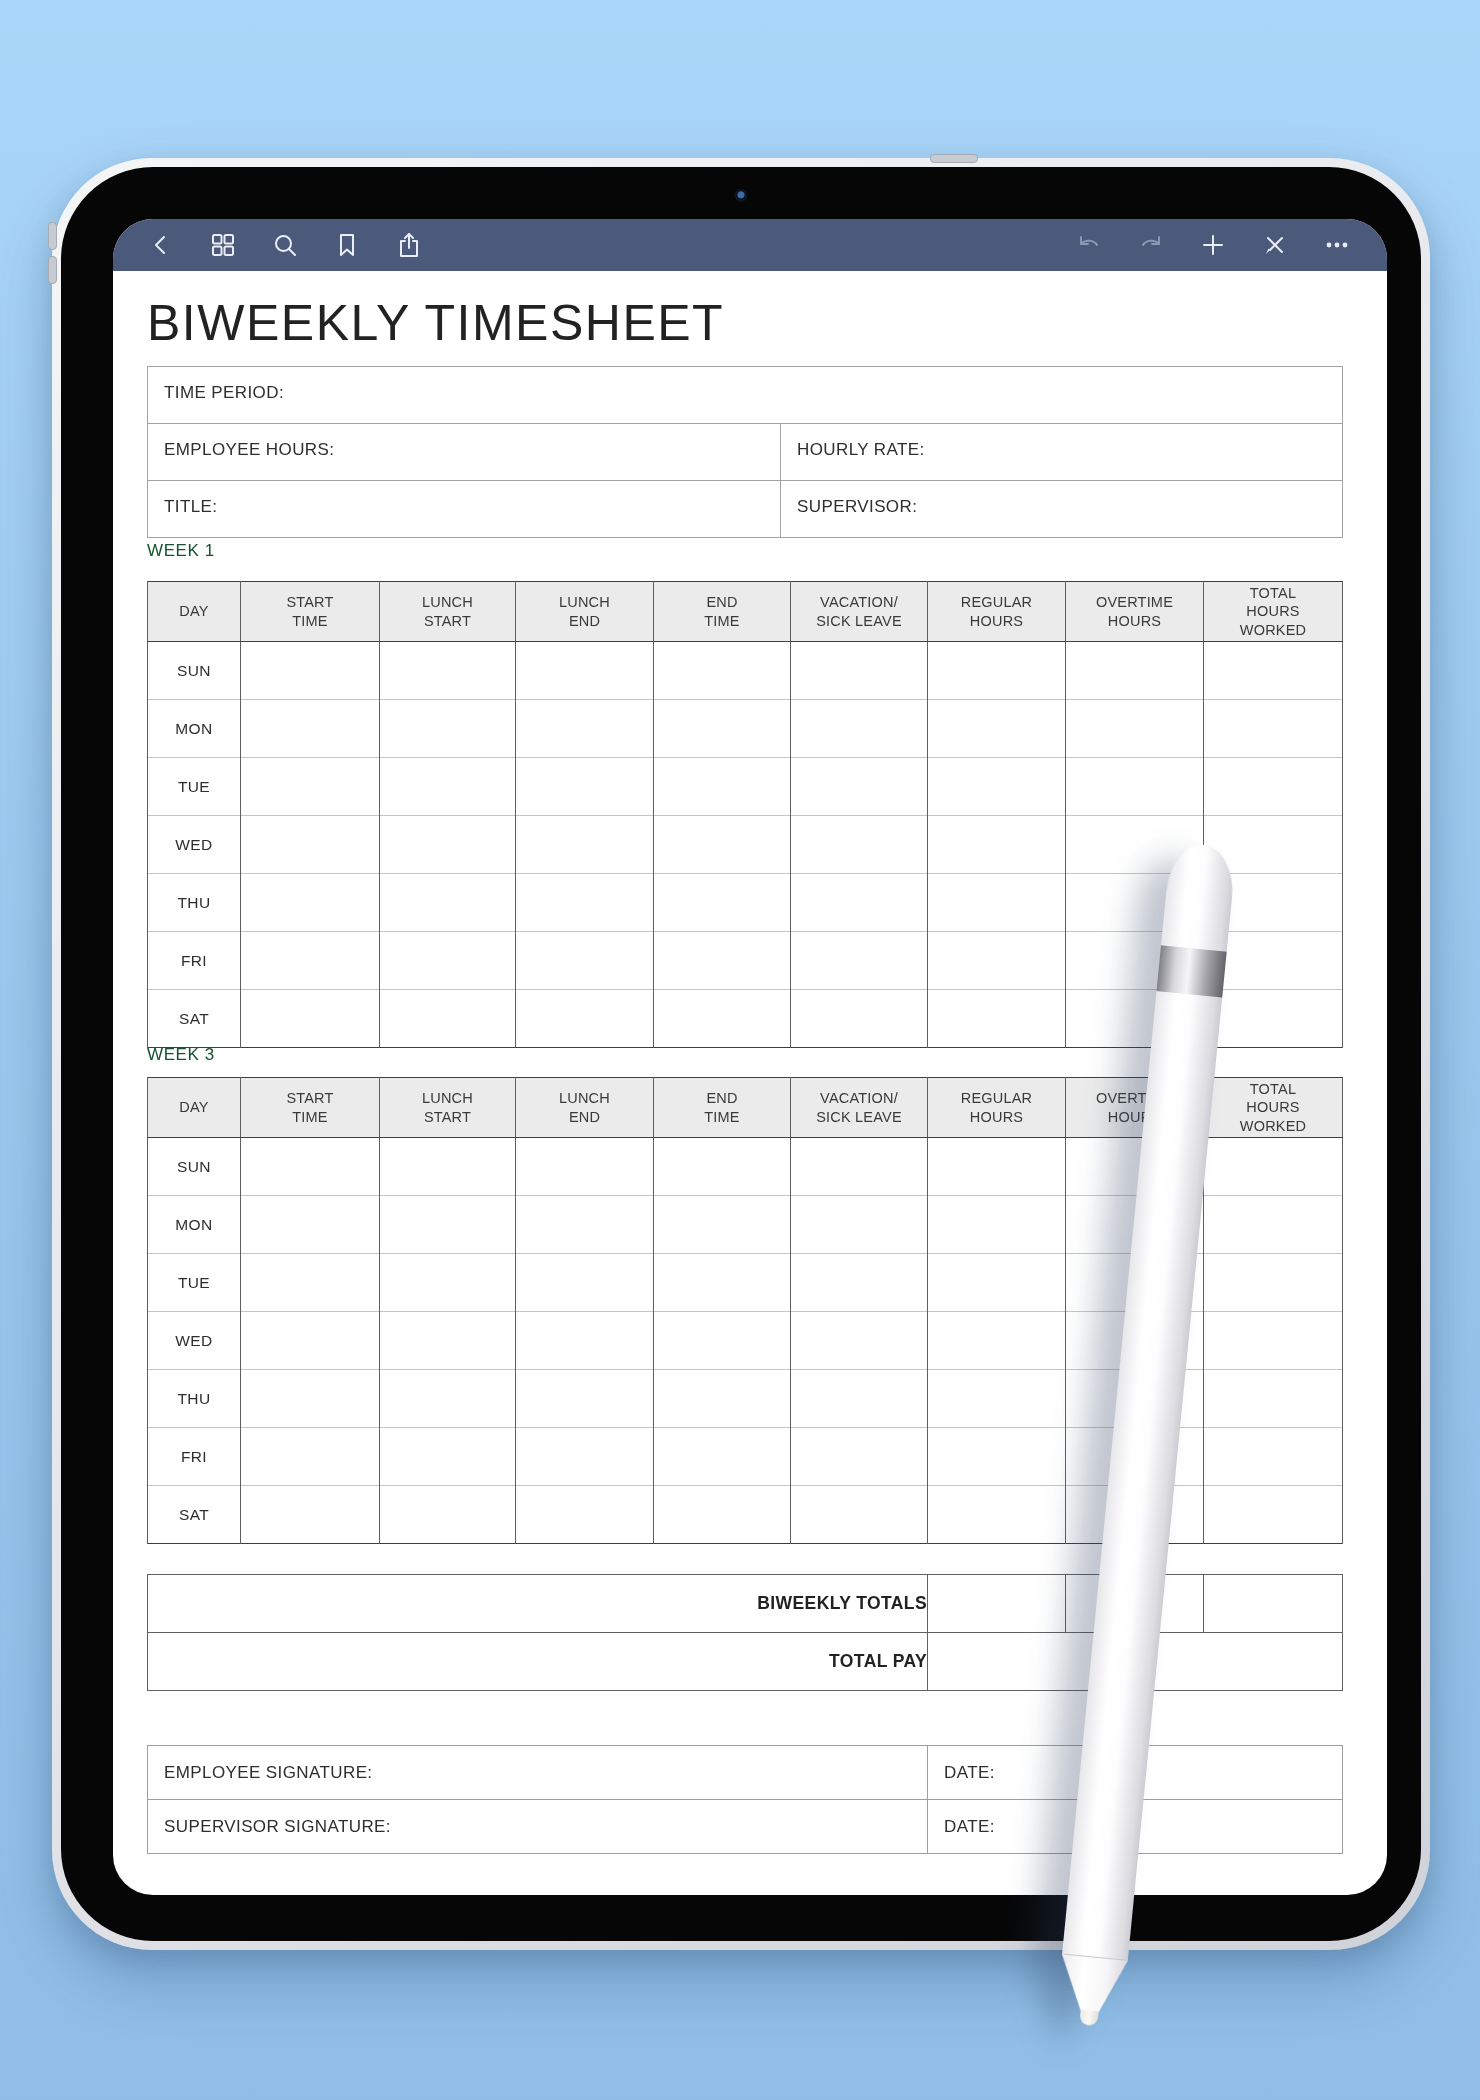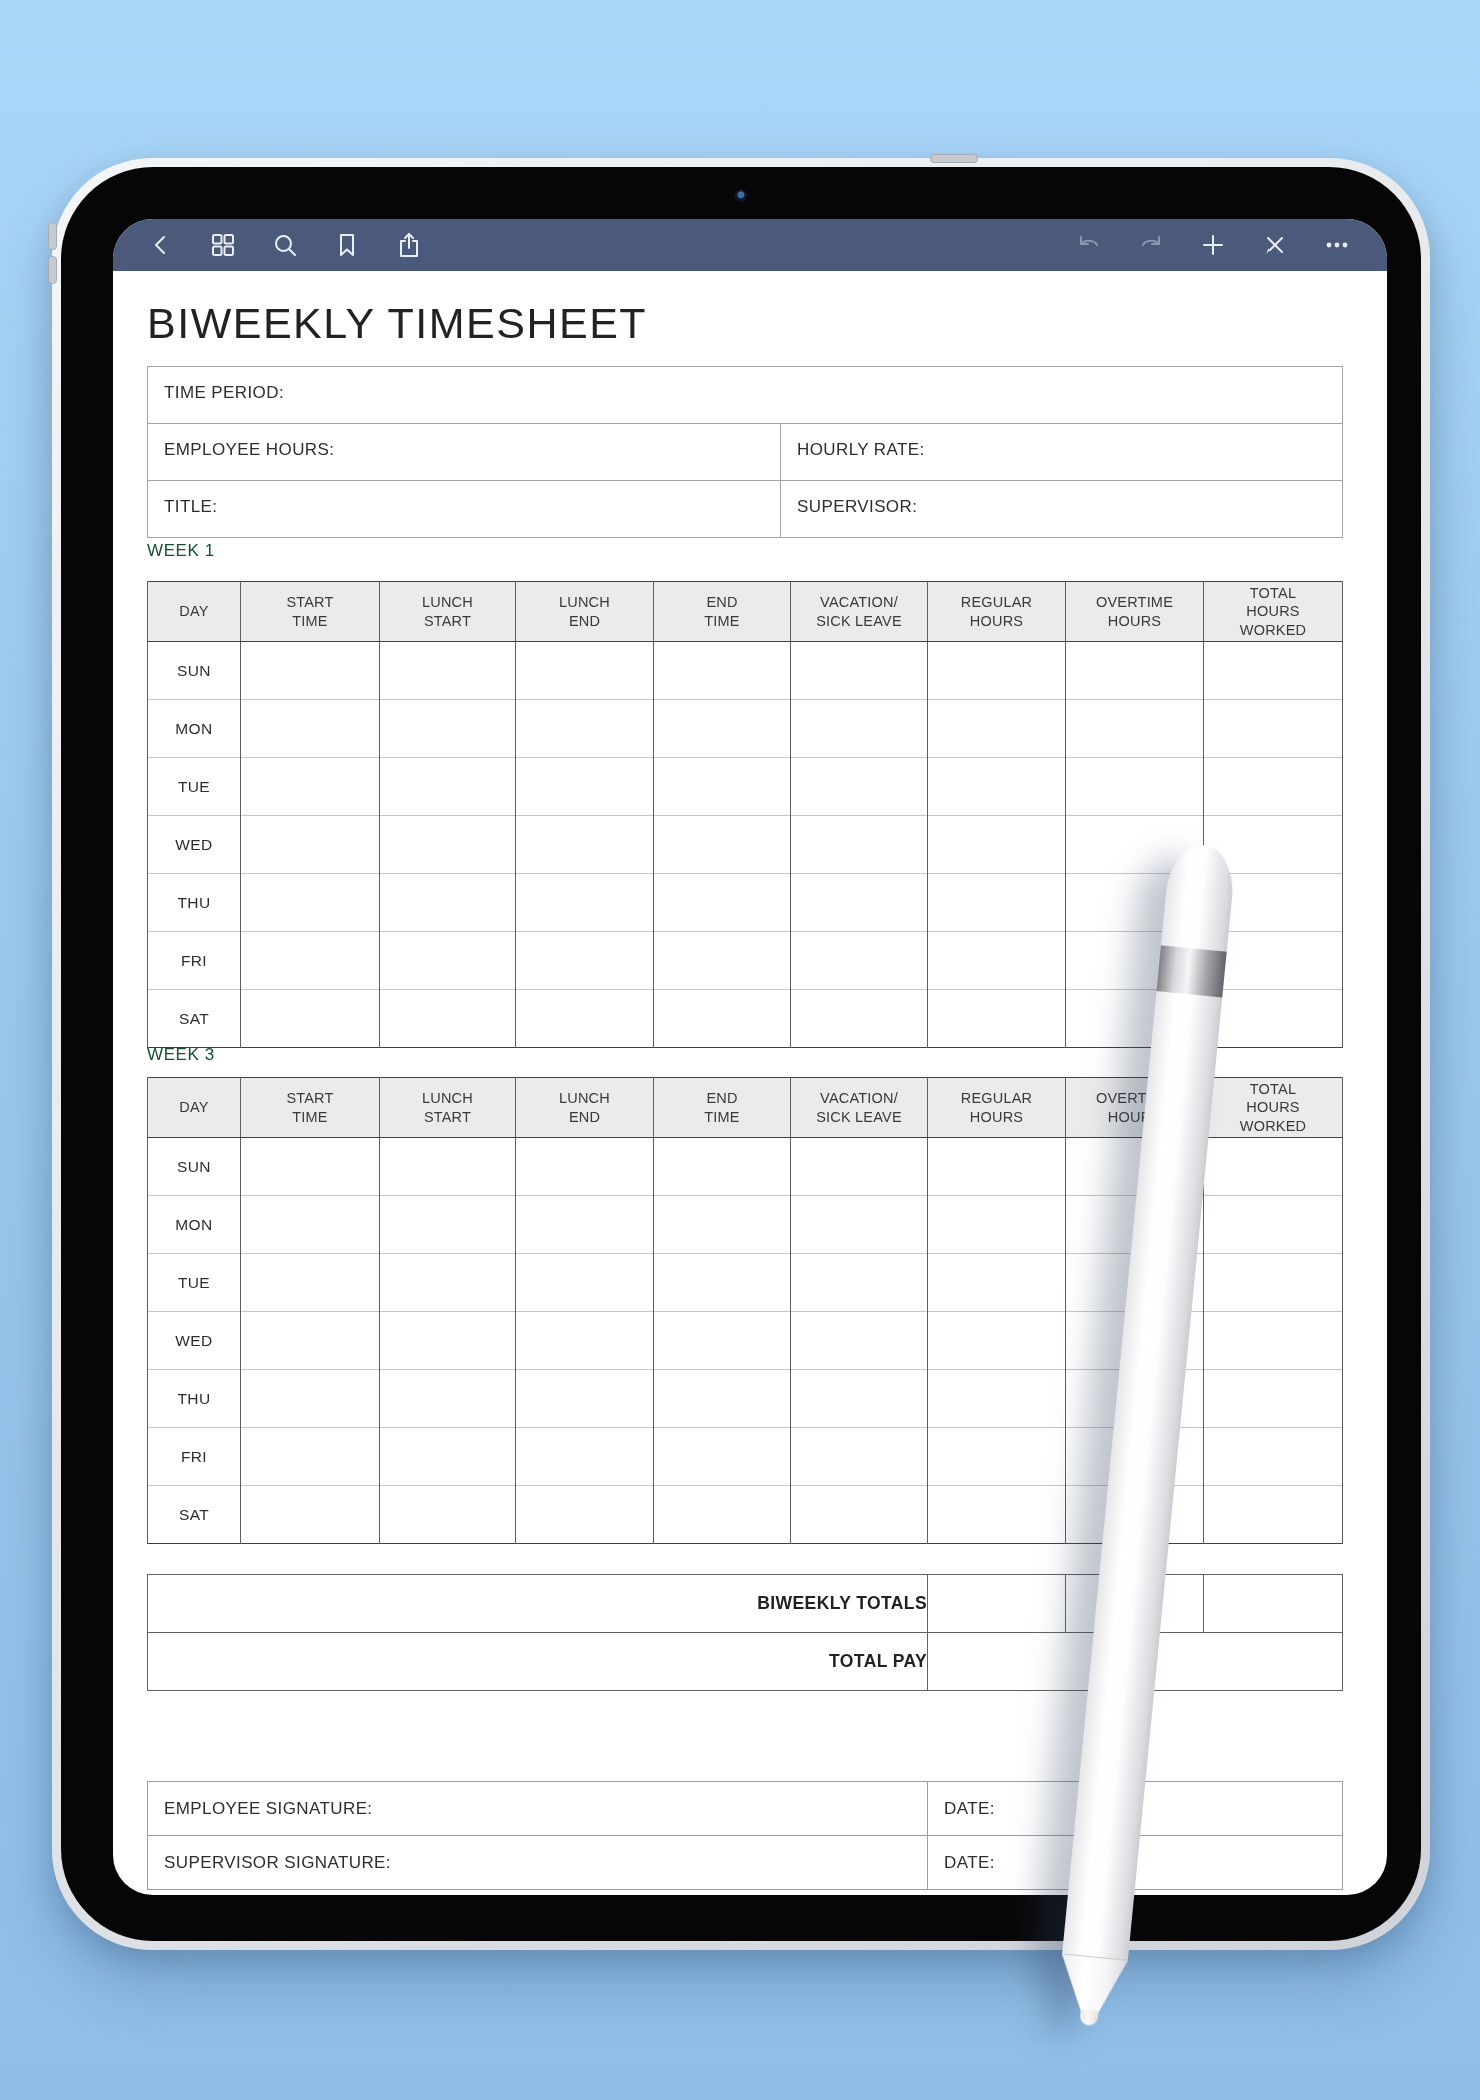--- a/index.html
+++ b/index.html
@@ -41,21 +41,21 @@
   .tb-group{display:flex;align-items:center;gap:34px;}
   .tb-left{padding-left:34px;}
   .tb-right{padding-right:36px;}
   .tb-icon{width:28px;height:28px;display:block;cursor:pointer;}
   .tb-icon svg{width:28px;height:28px;display:block;stroke:#e9edf6;stroke-width:2;fill:none;stroke-linecap:round;stroke-linejoin:round;}
   .tb-icon.dim svg{stroke:#8c96b1;}
   .tb-icon .fillbit{fill:#e9edf6;stroke:none;}
   
   .doc-title{
     position:absolute;left:34px;top:82px;
-    font-size:43px;line-height:44px;font-weight:400;letter-spacing:1.5px;color:#222;
+    font-size:50px;line-height:44px;font-weight:400;letter-spacing:1.5px;color:#222;
   }
   .sheet{position:absolute;left:34px;width:1195px;}
   table.sheet-t{border-collapse:collapse;table-layout:fixed;width:1195px;background:#fff;}
   
   .info-box{top:147px;}
   .info-box table{border:1px solid #6f6f6f;}
   .info-box td{
     height:52px;border:1px solid #a2a2a2;
     font-size:17px;letter-spacing:.4px;color:#2e2e2e;padding:0 0 4px 16px;vertical-align:middle;
   }
@@ -475,21 +475,21 @@
               <td></td>
             </tr>
             <tr>
               <td class="lbl">TOTAL PAY</td>
               <td colspan="3"></td>
             </tr>
           </tbody>
             </table>
         </div>
 
-        <div class="sheet sign-box" style="top:1562px">
+        <div class="sheet sign-box" style="top:1526px">
           <table class="sheet-t">
             <colgroup>
                 <col style="width:780px">
                 <col style="width:415px">
               </colgroup>
             <tbody>
                 <tr>
               <td>EMPLOYEE SIGNATURE:</td>
               <td>DATE:</td>
             </tr>

